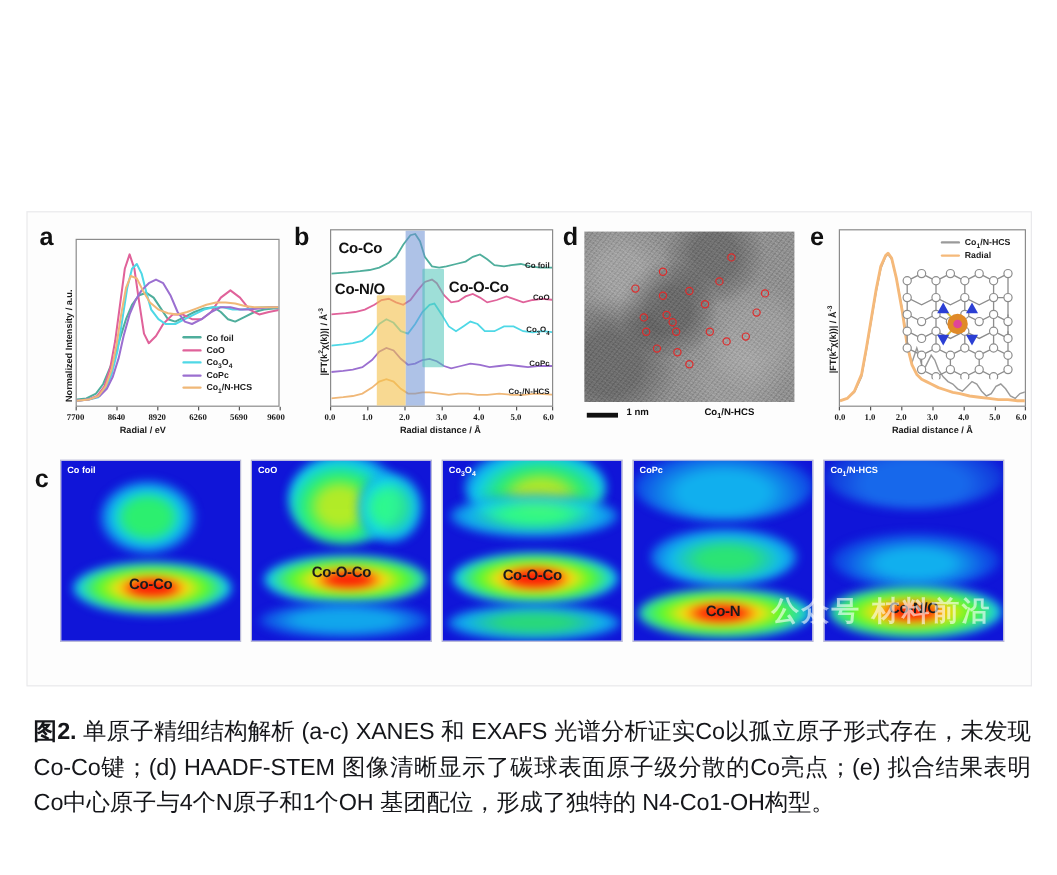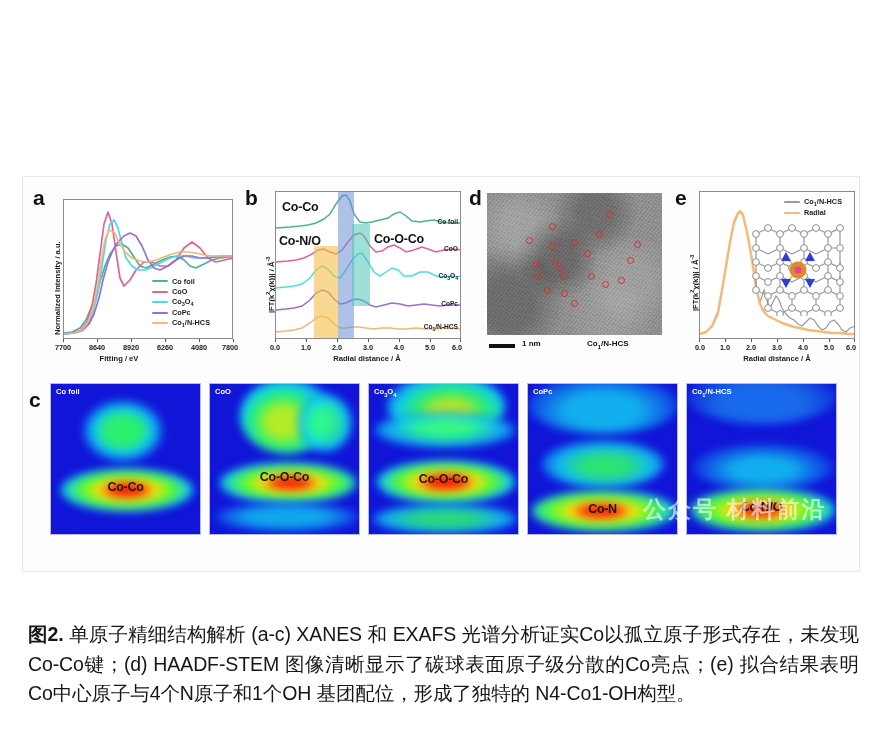--- a/index.html
+++ b/index.html
@@ -17,21 +17,21 @@
     position: absolute;
     left: 28px; right: 22px;
     font-size: 19.5px;
     line-height: 1.52;
     color: #15161a;
     letter-spacing: -0.1px;
     text-align: justify;
   }
   .caption .lead { font-weight: bold; }
   #caption-top { top: 20px; }
-  #caption-bottom { top: 596px; margin-top: 24px; }
+  #caption-bottom { top: 596px; }
 
   
   #figure-block {
     position: absolute;
     left: 22px; top: 176px;
     width: 838px; height: 396px;
     background: #fdfdfd;
     border: 1px solid #e9e9ec;
   }
 
@@ -59,20 +59,21 @@
     white-space: nowrap;
   }
   .axlabel.vert { transform-origin: 0 0; transform: rotate(-90deg); }
   .tick {
     position: absolute;
     font-size: 7.3px;
     font-weight: bold;
     color: #1a1a1a;
     white-space: nowrap;
     transform: translateX(-50%);
+    font-family: Liberation Serif, serif;
   }
   .tickmark { position:absolute; width:1px; height:3px; background:#555; }
 
   
   .legend { position: absolute; }
   .legend-row { display:flex; align-items:center; height:10.5px; }
   .legend-swatch { width:16px; height:2.1px; margin-right:4px; border-radius:1px; }
   .legend-text { font-size:7.3px; font-weight:bold; color:#1b1b1b; white-space:nowrap; }
   .legend-text sub { font-size: 5.6px; }
 
@@ -212,23 +213,23 @@
       <div class="tickmark" style="left:34px; top:156px;"></div>
       <div class="tickmark" style="left:68px; top:156px;"></div>
       <div class="tickmark" style="left:102px; top:156px;"></div>
       <div class="tickmark" style="left:136px; top:156px;"></div>
       <div class="tickmark" style="left:170px; top:156px;"></div>
       <div class="tickmark" style="left:204px; top:156px;"></div>
       <div class="tick" style="left:34px; top:160px;">7700</div>
       <div class="tick" style="left:68px; top:160px;">8640</div>
       <div class="tick" style="left:102px; top:160px;">8920</div>
       <div class="tick" style="left:136px; top:160px;">6260</div>
-      <div class="tick" style="left:170px; top:160px;">4080</div>
-      <div class="tick" style="left:201px; top:160px;">7800</div>
-      <div class="axlabel" style="left:90px; top:171px; transform:translateX(-50%);">Fitting / eV</div>
+      <div class="tick" style="left:170px; top:160px;">5690</div>
+      <div class="tick" style="left:201px; top:160px;">9600</div>
+      <div class="axlabel" style="left:90px; top:171px; transform:translateX(-50%);">Radial / eV</div>
     </div>
 
     <div class="panel" style="left:218px; top:6px; width:222px; height:182px;">
       <div class="panel-letter" style="left:4px; top:4px;">b</div>
       <div class="axlabel vert" style="left:24px; top:130px;">|FT(k<sup style="font-size:5.6px">2</sup>χ(k))| / Å<sup style="font-size:5.6px">-3</sup></div>
       <div class="plotbox" style="left:34px; top:8px; width:186px; height:148px;">
         
         <div class="hiband" style="left:62px; top:0px; width:16px; height:148px; background:#6b8fd4; opacity:0.55;"></div>
         <div class="hiband" style="left:38px; top:54px; width:24px; height:94px; background:#f3c04a; opacity:0.6;"></div>
         <div class="hiband" style="left:76px; top:32px; width:18px; height:82px; background:#4ec4b8; opacity:0.55;"></div>

